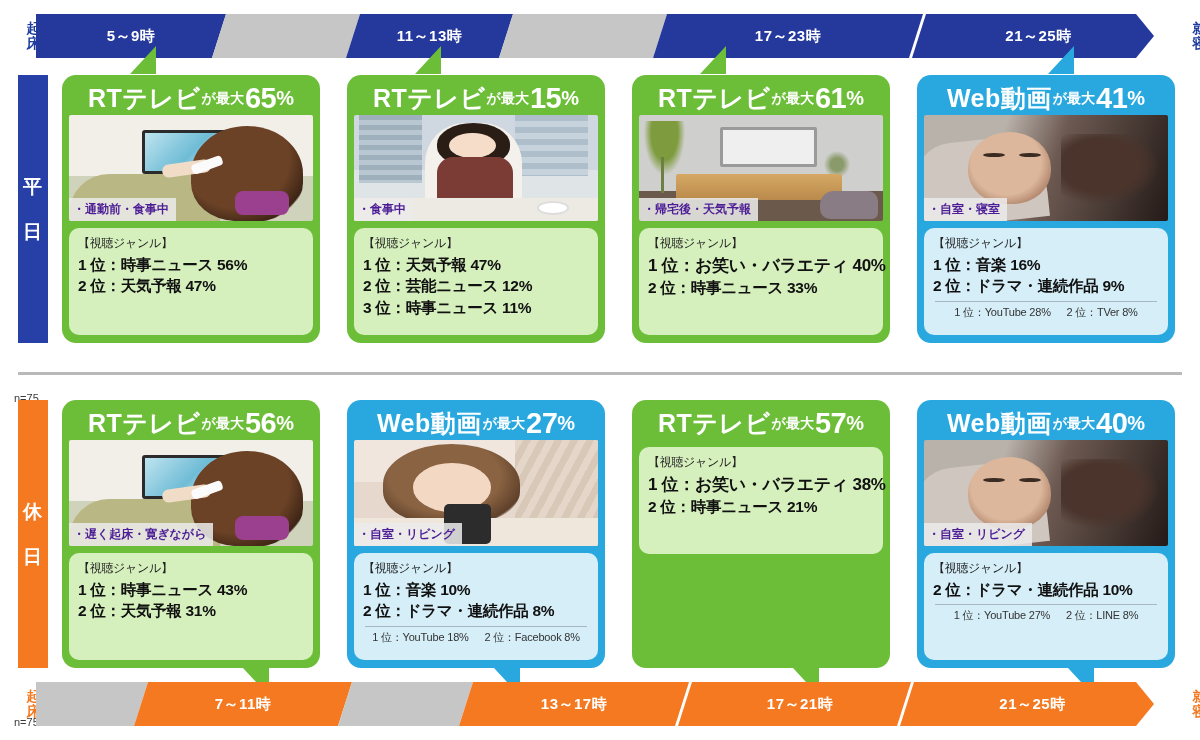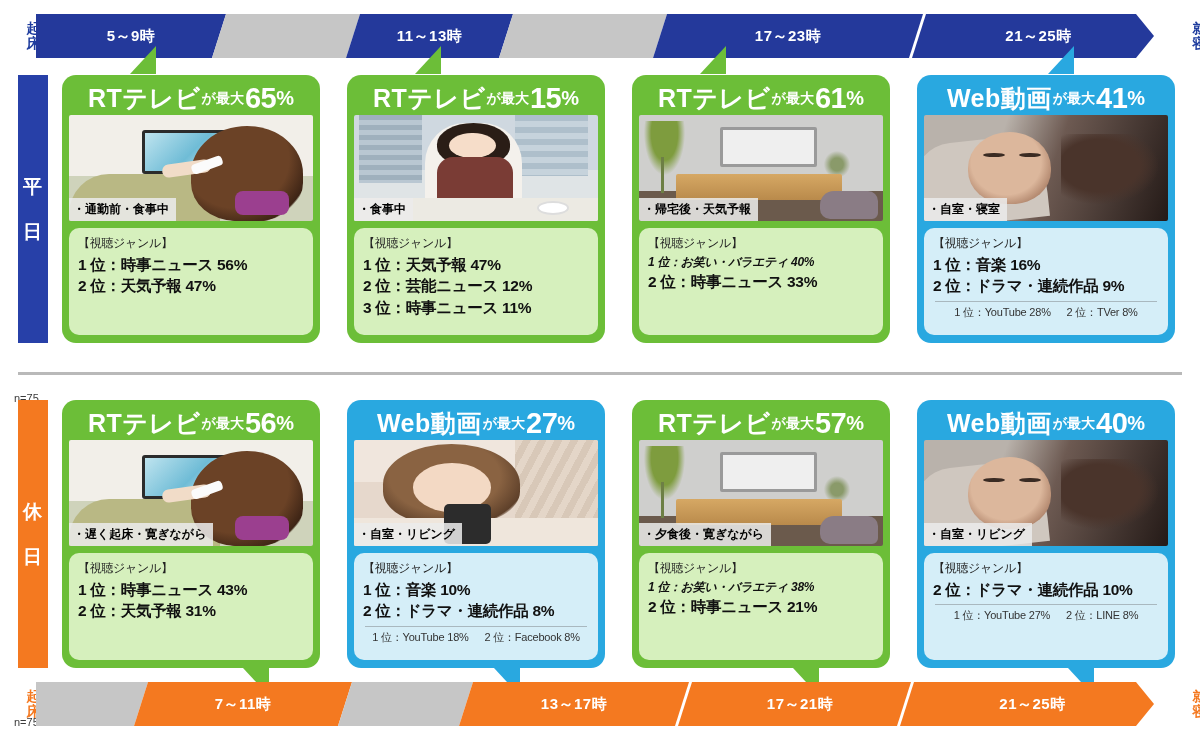--- a/index.html
+++ b/index.html
@@ -100,40 +100,40 @@
   .t-mid   { font-size: 14px; font-weight: bold; margin: 0 1px; align-self: flex-end; padding-bottom: 7px; }
   .t-pct   { font-size: 29px; font-weight: bold; letter-spacing: -0.5px; }
   .t-pctsym{ font-size: 20px; font-weight: bold; }
 
   .photo {
     position: relative; width: 100%; height: 106px;
     border-radius: 2px; overflow: hidden;
   }
   .photo-cap {
     position: absolute; left: 0; bottom: 0;
-    background: rgba(235,235,235,0.86); color: #000000;
+    background: rgba(235,235,235,0.86); color: #4c1d95;
     font-size: 12px; font-weight: bold; padding: 3px 7px 3px 4px;
     letter-spacing: 0px; white-space: nowrap;
   }
 
   .panel {
     margin-top: 7px; border-radius: 10px;
     padding: 7px 9px 6px 9px; height: 107px;
   }
   .card.green .panel { background: #d6f0bd; }
   .card.blue  .panel { background: #d5eef8; }
   .panel-head {
     font-size: 12px; color: #222222; margin-bottom: 2px;
     letter-spacing: -0.3px;
   }
   .rank {
     font-size: 15.5px; font-weight: bold; color: #111111;
     line-height: 1.38; letter-spacing: -0.3px; white-space: nowrap;
   }
-  .rank.small { font-size: 12px; font-style: italic; }
+  .rank.small { font-size: 17px; }
   .sub-divider { height: 1px; background: #a9b8bf; margin: 4px 2px 3px 2px; }
   .sub-line {
     font-size: 11px; color: #333333; text-align: center;
     letter-spacing: -0.2px; white-space: nowrap;
   }
   .sub-line .gap { display: inline-block; width: 10px; }
 
   
   .tail { position: absolute; width: 26px; height: 28px; }
   .tail.green { background: #6cbe38; }
@@ -432,31 +432,20 @@
     </div>
   </div>
 
   <div class="card green r2 c3">
     <div class="card-title">
       <span class="t-media">RTテレビ</span>
       <span class="t-mid">が最大</span>
       <span class="t-pct">57</span>
       <span class="t-pctsym">%</span>
     </div>
-    <div class="photo">
-      <div class="ph ph-living">
-          <div class="plant"></div>
-          <div class="stem"></div>
-          <div class="tv"></div>
-          <div class="branch"></div>
-          <div class="cabinet"></div>
-          <div class="cushion"></div>
-        </div>
-      <div class="photo-cap">・夕食後・寛ぎながら</div>
-    </div>
     <div class="panel">
       <div class="panel-head">【視聴ジャンル】</div>
       <div class="rank small">1 位：お笑い・バラエティ 38%</div>
       <div class="rank">2 位：時事ニュース 21%</div>
     </div>
   </div>
 
   <div class="card blue r2 c4">
     <div class="card-title">
       <span class="t-media">Web動画</span>

